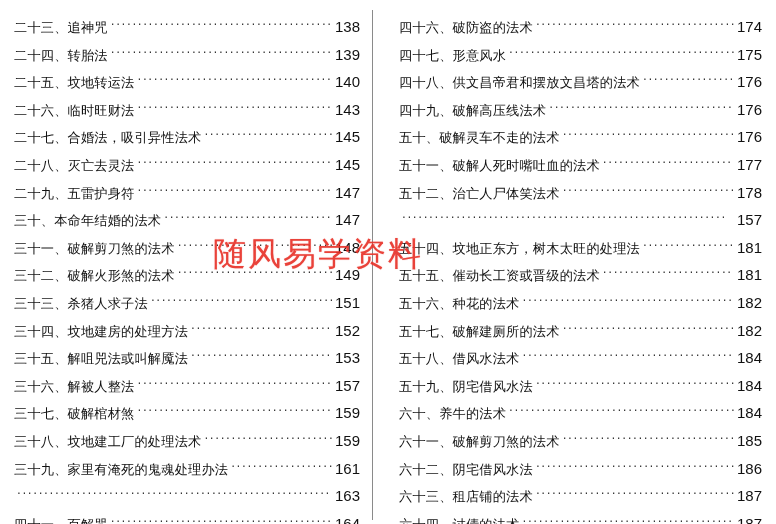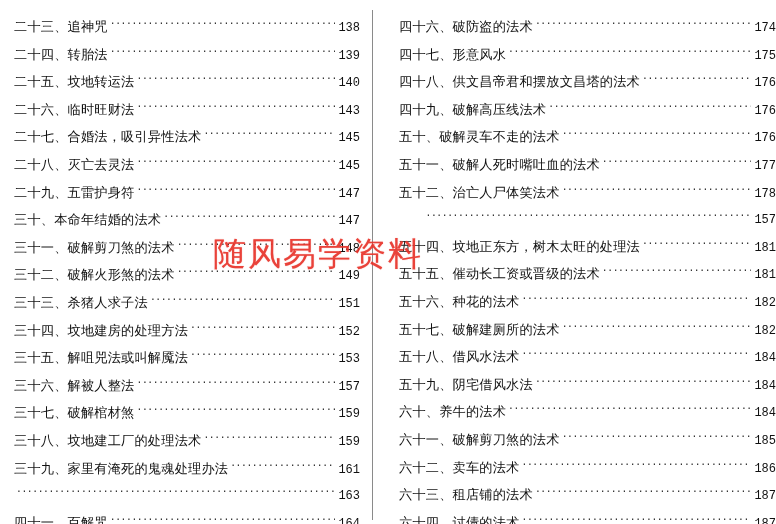--- a/index.html
+++ b/index.html
@@ -35,21 +35,21 @@
   .col-divider {
     width: 1px;
     background: #8a8a8a;
     margin-top: 10px;
     margin-bottom: 4px;
     flex: 0 0 1px;
   }
   .col-right {
     width: 403px;
     padding-left: 26px;
-    text-align: right;
+    padding-right: 14px;
   }
   .toc-entry {
     display: flex;
     align-items: baseline;
     font-size: 13.2px;
     line-height: 25.6px;
     color: #111111;
     white-space: nowrap;
     overflow: hidden;
   }
@@ -63,23 +63,23 @@
     margin: 0 3px;
     position: relative;
     top: -3px;
     font-size: 12px;
     letter-spacing: 1.6px;
     color: #333;
     white-space: nowrap;
   }
   .toc-page {
     flex: 0 0 auto;
-    font-size: 12px;
+    font-size: 15px;
     color: #111;
-    font-family: Liberation Mono, monospace;
+    font-family: Liberation Sans, sans-serif;
   }
   .watermark {
     position: absolute;
     left: 213px;
     top: 232px;
     font-size: 33px;
     font-weight: normal;
     color: #e8332a;
     letter-spacing: 2px;
     opacity: 0.92;
@@ -272,21 +272,21 @@
       <span class="toc-title">六十、养牛的法术</span>
       <span class="toc-dots">····························································</span>
       <span class="toc-page">184</span>
     </div>
     <div class="toc-entry">
       <span class="toc-title">六十一、破解剪刀煞的法术</span>
       <span class="toc-dots">····························································</span>
       <span class="toc-page">185</span>
     </div>
     <div class="toc-entry">
-      <span class="toc-title">六十二、卖车的法术</span>
+      <span class="toc-title">六十二、阴宅借风水法</span>
       <span class="toc-dots">····························································</span>
       <span class="toc-page">186</span>
     </div>
     <div class="toc-entry">
       <span class="toc-title">六十三、租店铺的法术</span>
       <span class="toc-dots">····························································</span>
       <span class="toc-page">187</span>
     </div>
     <div class="toc-entry">
       <span class="toc-title">六十四、讨债的法术</span>

